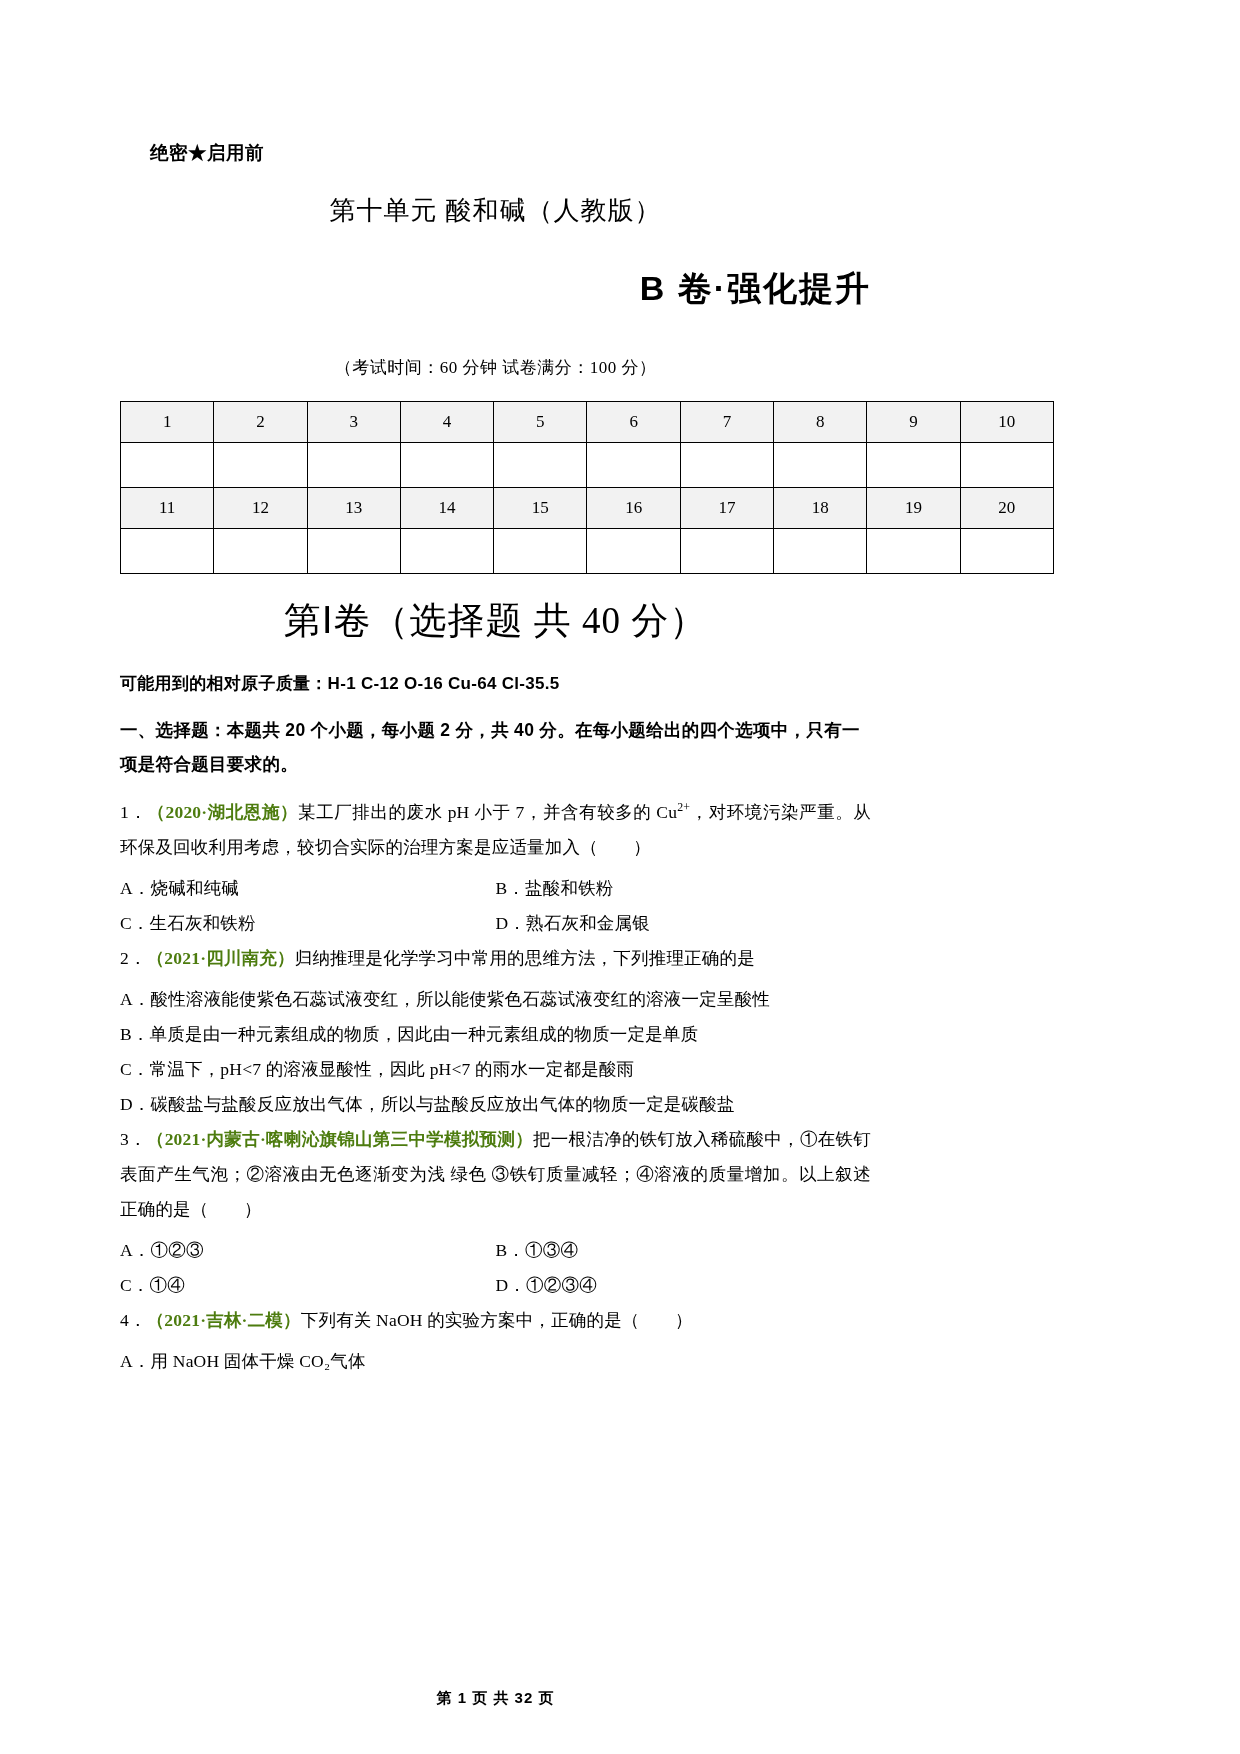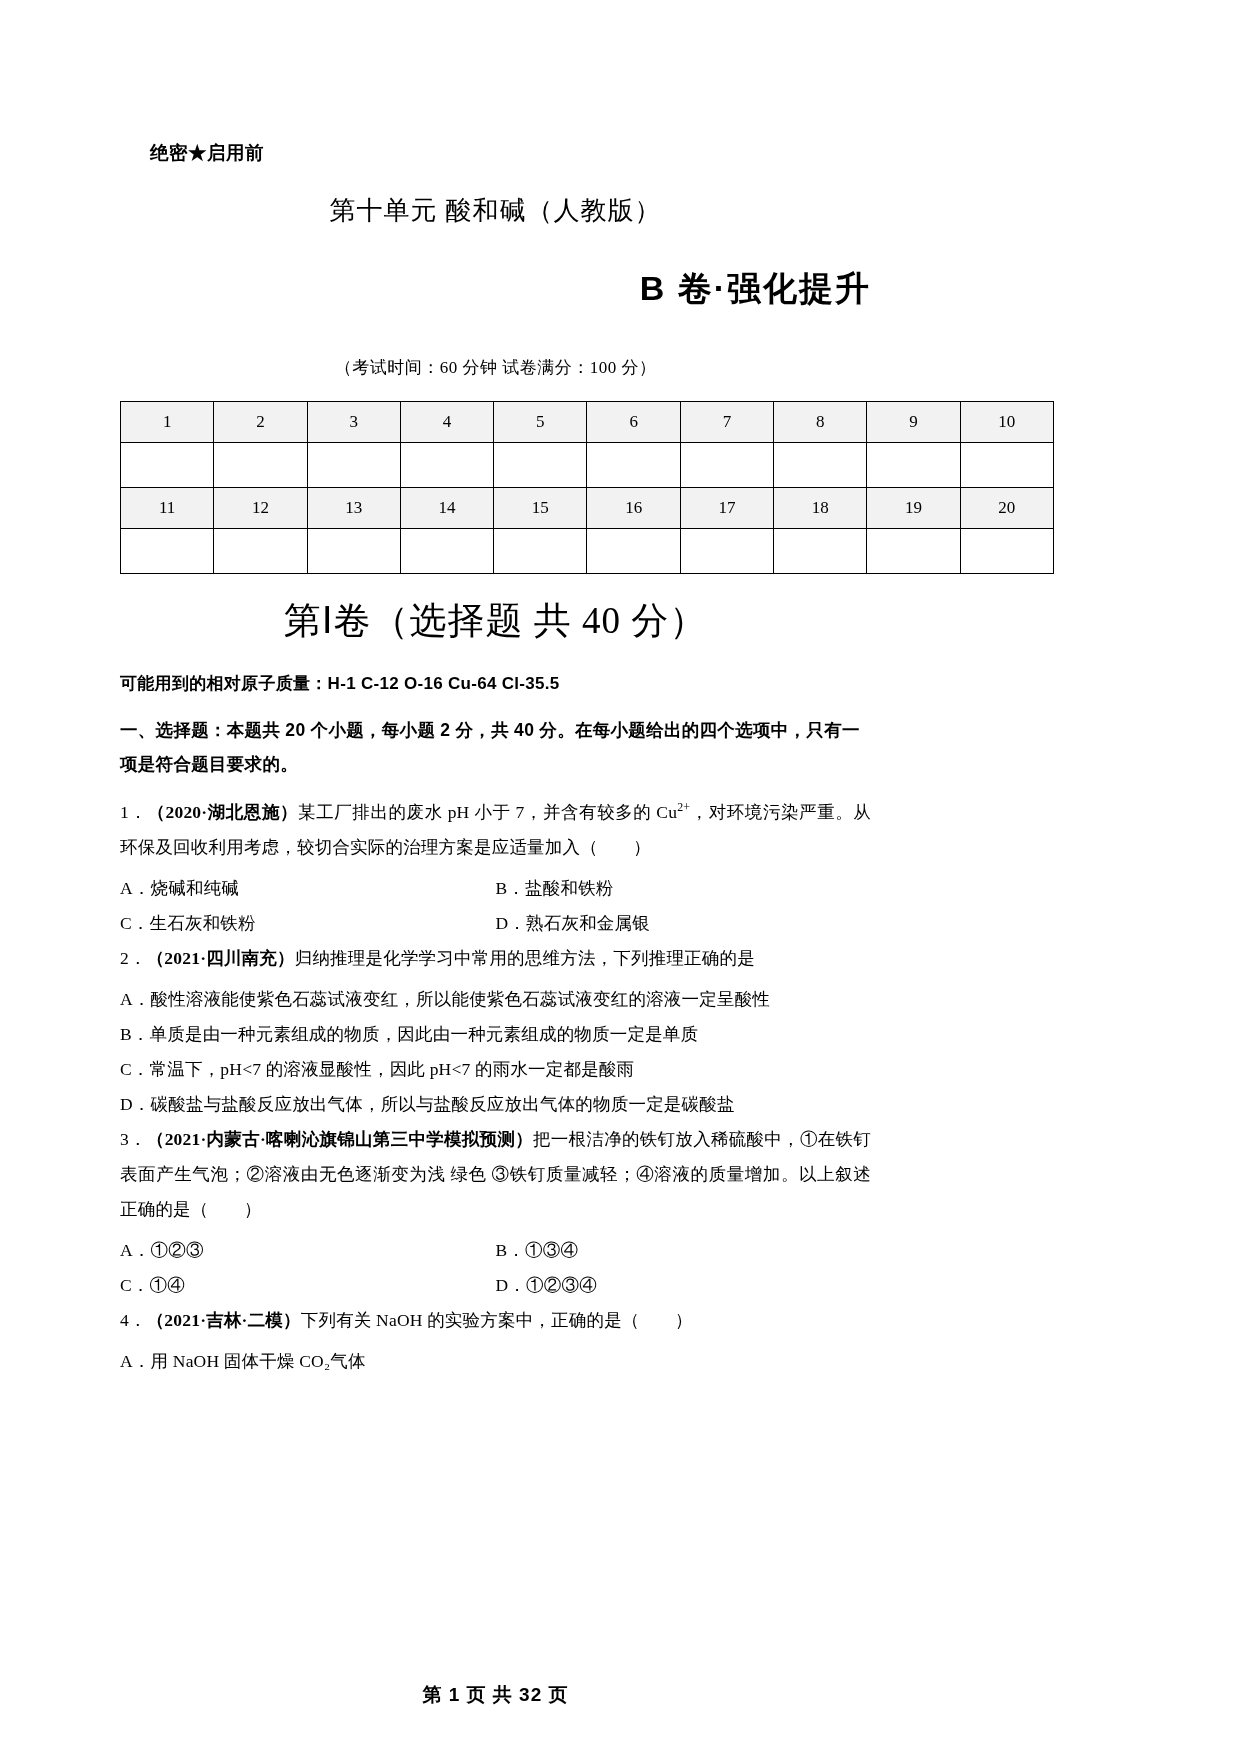--- a/index.html
+++ b/index.html
@@ -92,21 +92,21 @@
     letter-spacing: 0.3px;
   }
   .q {
     font-size: 17.5px;
     line-height: 2.0;
     margin: 0 0 6px 0;
     letter-spacing: 0.2px;
     text-align: justify;
   }
   .src {
-    color: #000000;
+    color: #4d7c0f;
     font-weight: bold;
   }
   .opt-row {
     display: flex;
     font-size: 17.5px;
     line-height: 2.0;
     letter-spacing: 0.2px;
   }
   .opt-row .opt {
     width: 50%;
@@ -118,21 +118,21 @@
   }
   sup { font-size: 0.68em; vertical-align: super; }
   .footer {
     position: absolute;
     left: 0;
     right: 0;
     bottom: 46px;
     text-align: center;
     font-family: "Liberation Sans", sans-serif;
     font-weight: bold;
-    font-size: 19px;
+    font-size: 15px;
     letter-spacing: 1px;
   }
 </style>
 </head>
 <body>
 
 <div class="page">
 
   <div class="secret">绝密★启用前</div>
 

